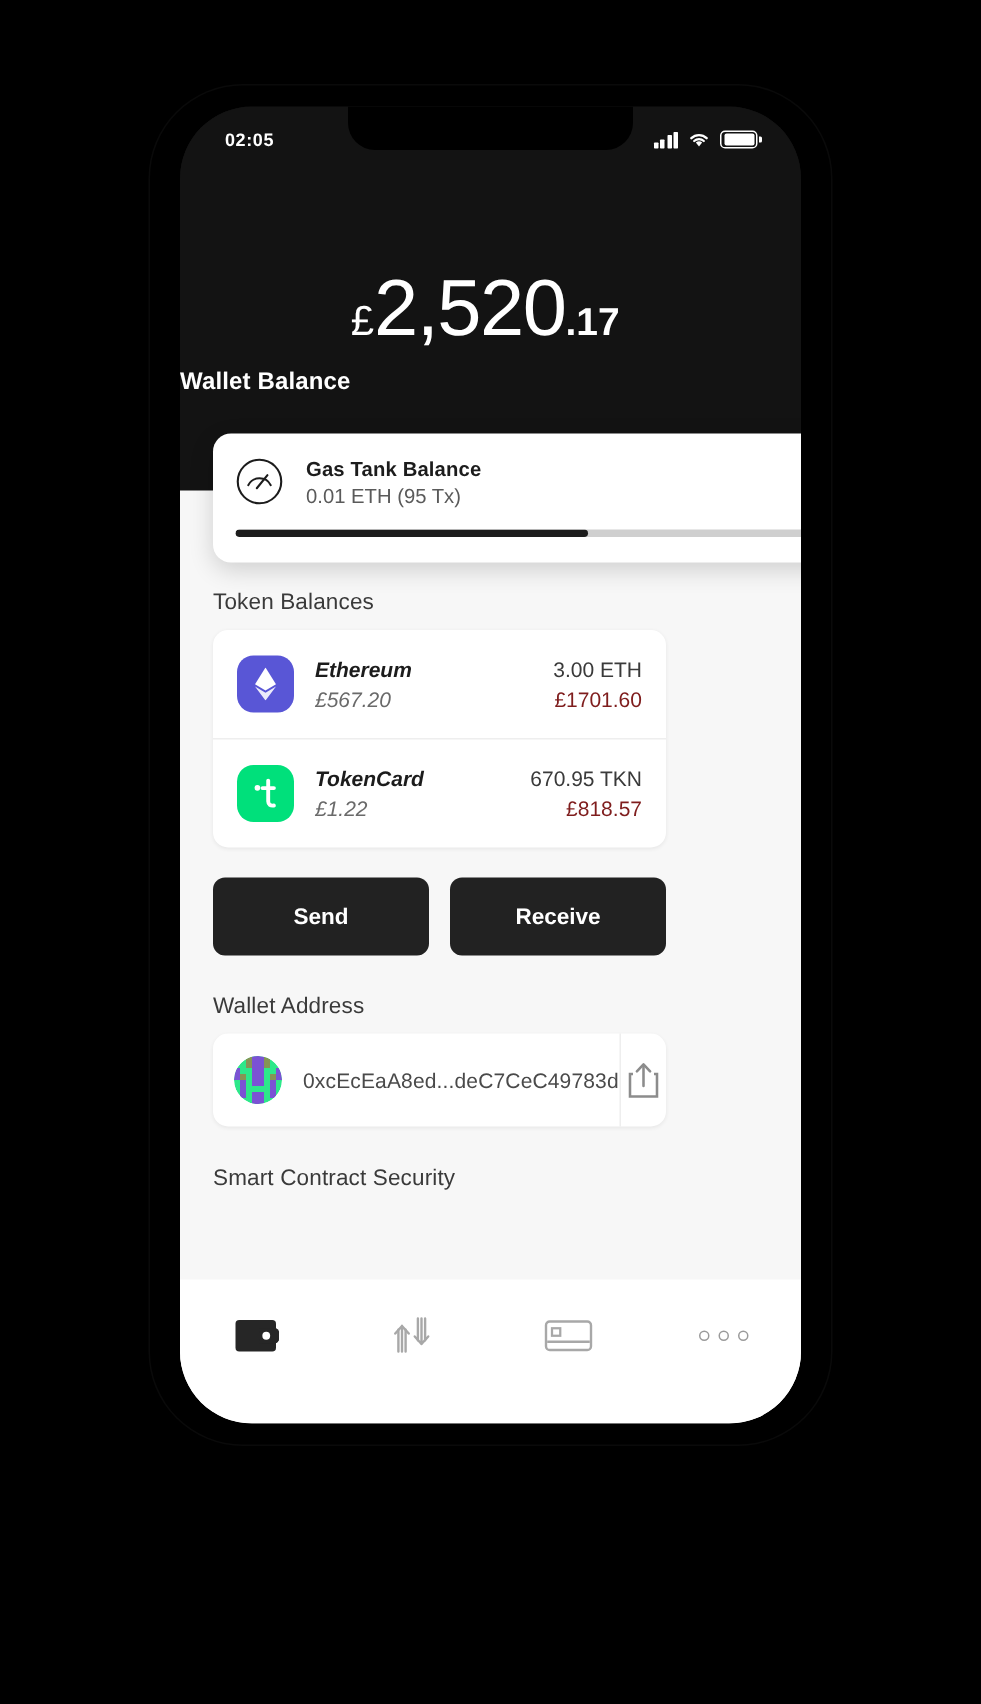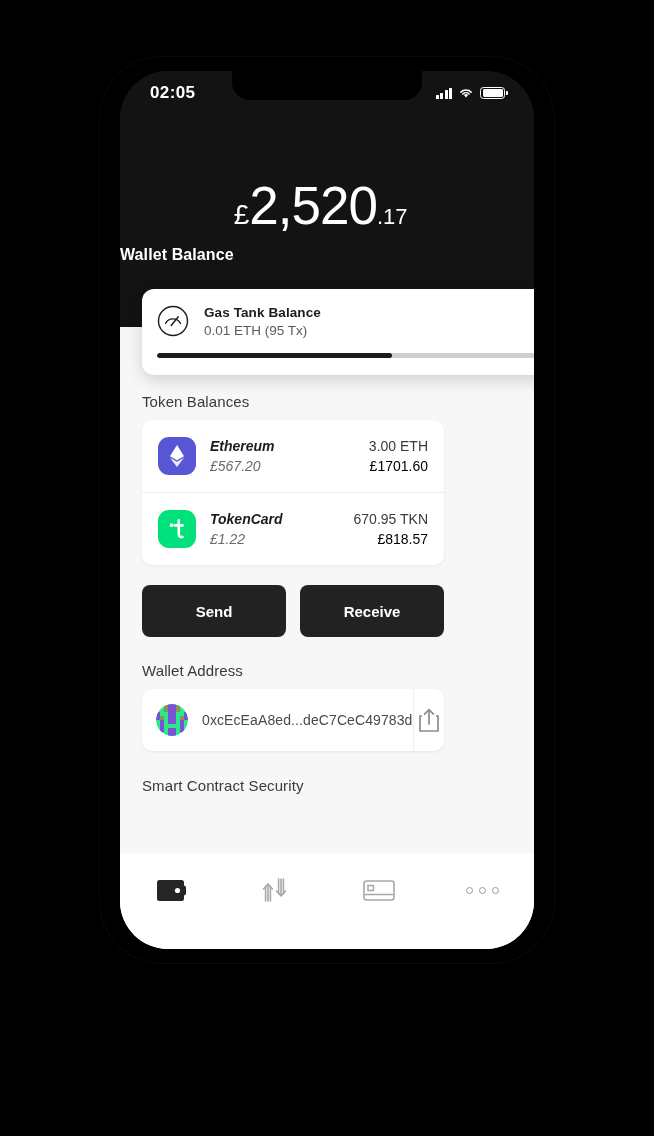--- a/index.html
+++ b/index.html
@@ -34,21 +34,21 @@
     z-index: 40;
   }
 
   
   .statusbar {
     position: absolute; top: 0; left: 0; width: 414px; height: 44px;
     display: flex; align-items: center; justify-content: space-between;
     padding: 0 26px 0 30px;
     color: #fff; z-index: 30;
   }
-  .status-time { font-size: 17px; font-weight: bold; letter-spacing: .4px; }
+  .status-time { font-size: 12px; font-weight: bold; letter-spacing: .4px; }
   .status-icons { display: flex; align-items: center; gap: 6px; }
   .sig { display: flex; align-items: flex-end; gap: 1.6px; height: 11px; }
   .sig i { display: block; width: 3px; background: #fff; border-radius: .5px; }
   .sig i:nth-child(1){ height: 4px; } .sig i:nth-child(2){ height: 6px; }
   .sig i:nth-child(3){ height: 8.5px; } .sig i:nth-child(4){ height: 11px; }
   .batt { width: 25px; height: 12px; border: 1.4px solid #fff; border-radius: 3.4px; padding: 1.4px; }
   .batt span { display: block; width: 100%; height: 100%; background: #fff; border-radius: 1.4px; }
   .batt-tip { width: 1.6px; height: 4px; background: #fff; border-radius: 0 1px 1px 0; margin-left: 1px; }
 
   
@@ -57,21 +57,21 @@
     background: #131313;
     display: flex; flex-direction: row; align-items: center;
   }
   .hero-title { margin-top: 112px; color: #fff; font-size: 16px; font-weight: bold; letter-spacing: .1px; }
   .hero-amount {
     margin-top: 12px; color: #fff; display: flex; align-items: baseline;
     font-weight: 300;
   }
   .amt-cur { font-size: 28px; font-weight: 300; }
   .amt-main { font-size: 53px; font-weight: 300; letter-spacing: -1px; line-height: 1; }
-  .amt-dec { font-size: 22px; font-weight: 400; }
+  .amt-dec { font-size: 26px; font-weight: 700; }
 
   
   .body {
     position: absolute; top: 256px; left: 0; width: 414px; height: 622px;
     background: #f7f7f7;
   }
 
   
   .gascard {
     position: absolute; top: 218px; left: 22px;
@@ -109,21 +109,21 @@
   .token-row + .token-row { border-top: 1px solid #eee; }
   .tok-icon {
     width: 38px; height: 38px; flex: 0 0 38px; border-radius: 11px;
     display: flex; align-items: center; justify-content: center;
   }
   .tok-mid { margin-left: 14px; flex: 1; font-style: italic; }
   .tok-name { font-size: 14px; font-weight: bold; color: #1c1c1c; }
   .tok-fiat { font-size: 14px; color: #6a6a6a; margin-top: 4px; }
   .tok-right { text-align: right; }
   .tok-amt { font-size: 14px; color: #3a3a3a; }
-  .tok-val { font-size: 14px; color: #000000; margin-top: 4px; }
+  .tok-val { font-size: 14px; color: #7f1d1d; margin-top: 4px; }
 
   .actions { display: flex; gap: 14px; margin: 20px 22px 0; }
   .act-btn {
     flex: 1; height: 52px; background: #222; color: #fff;
     border: none; border-radius: 8px;
     font-family: inherit; font-size: 15px; font-weight: bold;
     cursor: pointer;
   }
 
   .addr-card {

